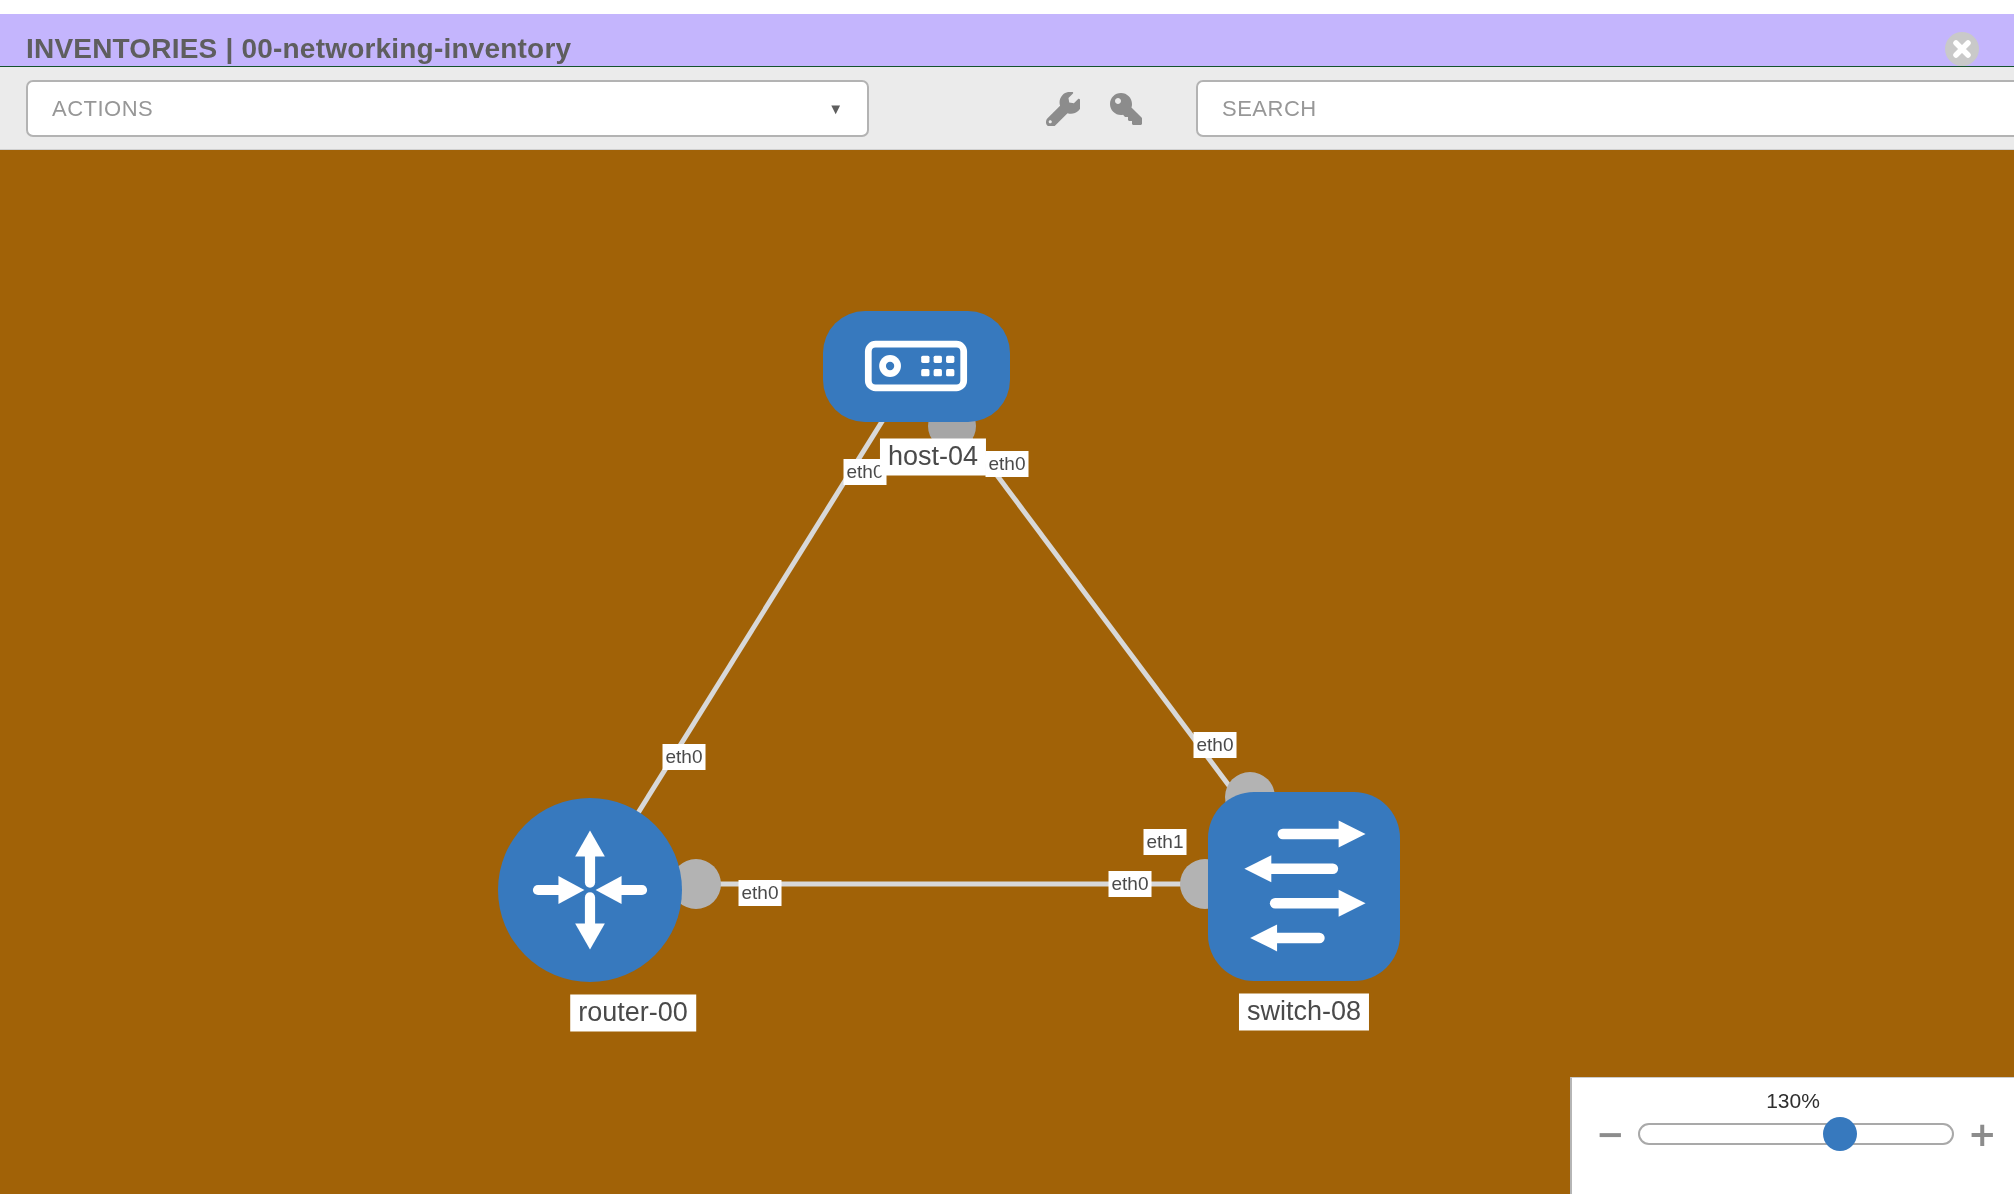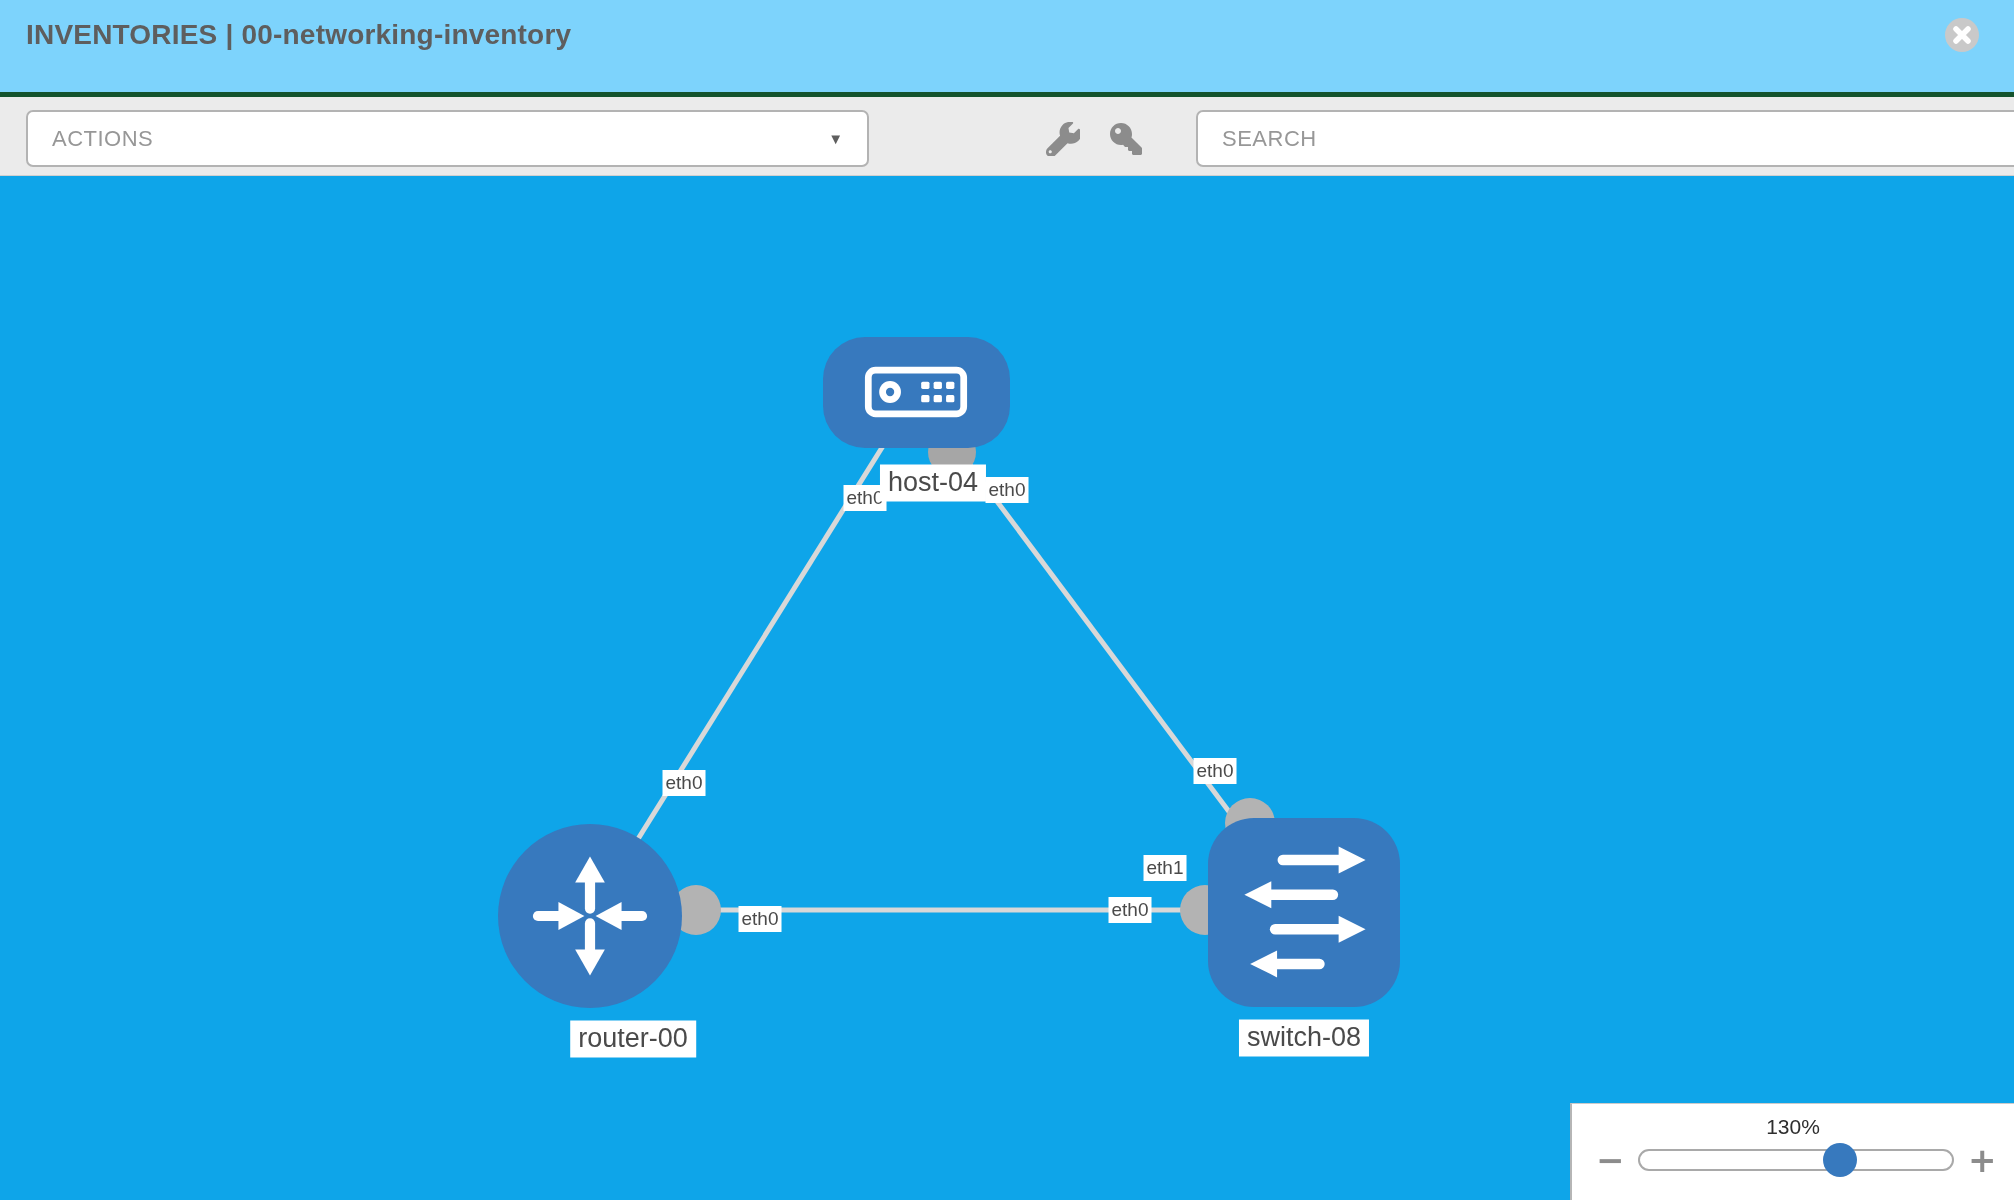--- a/index.html
+++ b/index.html
@@ -1,42 +1,42 @@
 <!DOCTYPE html>
 <html><head>
 <meta charset="utf-8">
 <style>
   * { margin:0; padding:0; box-sizing:border-box; }
   html,body { width:2014px; height:1200px; overflow:hidden;
     font-family:"Liberation Sans", sans-serif; background:#fff; }
 
   
-  .titlebar { position:relative; height:92px; background:#7dd3fc; }
+  .titlebar { position:relative; height:52px; background:#c4b5fd;margin-top:14px; }
   .title { position:absolute; left:26px; top:19px; font-size:28px; font-weight:bold;
     color:#5e5e5e; letter-spacing:.2px; }
   .close-btn { position:absolute; right:34px; top:17px; width:36px; height:36px;
     border:none; background:none; cursor:pointer; padding:0; }
 
   
   .toolbar { position:relative; height:84px; background:#ebebeb;
-    border-top:5px solid #14532d; border-bottom:1px solid #d0d0d0; }
+    border-top:1px solid #14532d; border-bottom:1px solid #d0d0d0; }
   .select { position:absolute; top:13px; height:57px; background:#fff;
     border:2px solid #b3b3b3; border-radius:7px; display:flex; align-items:center;
     justify-content:space-between; padding:0 24px; cursor:pointer; }
   .select-label { font-size:22px; color:#979797; letter-spacing:.5px; }
   .caret { font-size:15px; color:#5f5f5f; }
   .select.actions { left:26px; width:843px; }
   .select.search  { left:1196px; width:874px; }
   .tool-icons { position:absolute; left:1046px; top:0; height:84px;
     display:flex; align-items:center; gap:30px; }
   .tool-icons button { background:none; border:none; cursor:pointer; padding:0;
     line-height:0; }
 
   
-  .canvas { position:relative; height:1044px; background:#0ea5e9; overflow:hidden; }
+  .canvas { position:relative; height:1044px; background:#a16207; overflow:hidden; }
   #links-svg { position:absolute; left:0; top:0; }
 
   .node { position:absolute; background:#3779be; display:flex; align-items:center;
     justify-content:center; cursor:pointer; }
   .node.host   { border-radius:42px; }
   .node.router { border-radius:50%; }
   .node.switch { border-radius:46px; }
 
   #labels-layer { position:absolute; inset:0; pointer-events:none; }
   .iface-label, .node-label { position:absolute; transform:translate(-50%,-50%);

